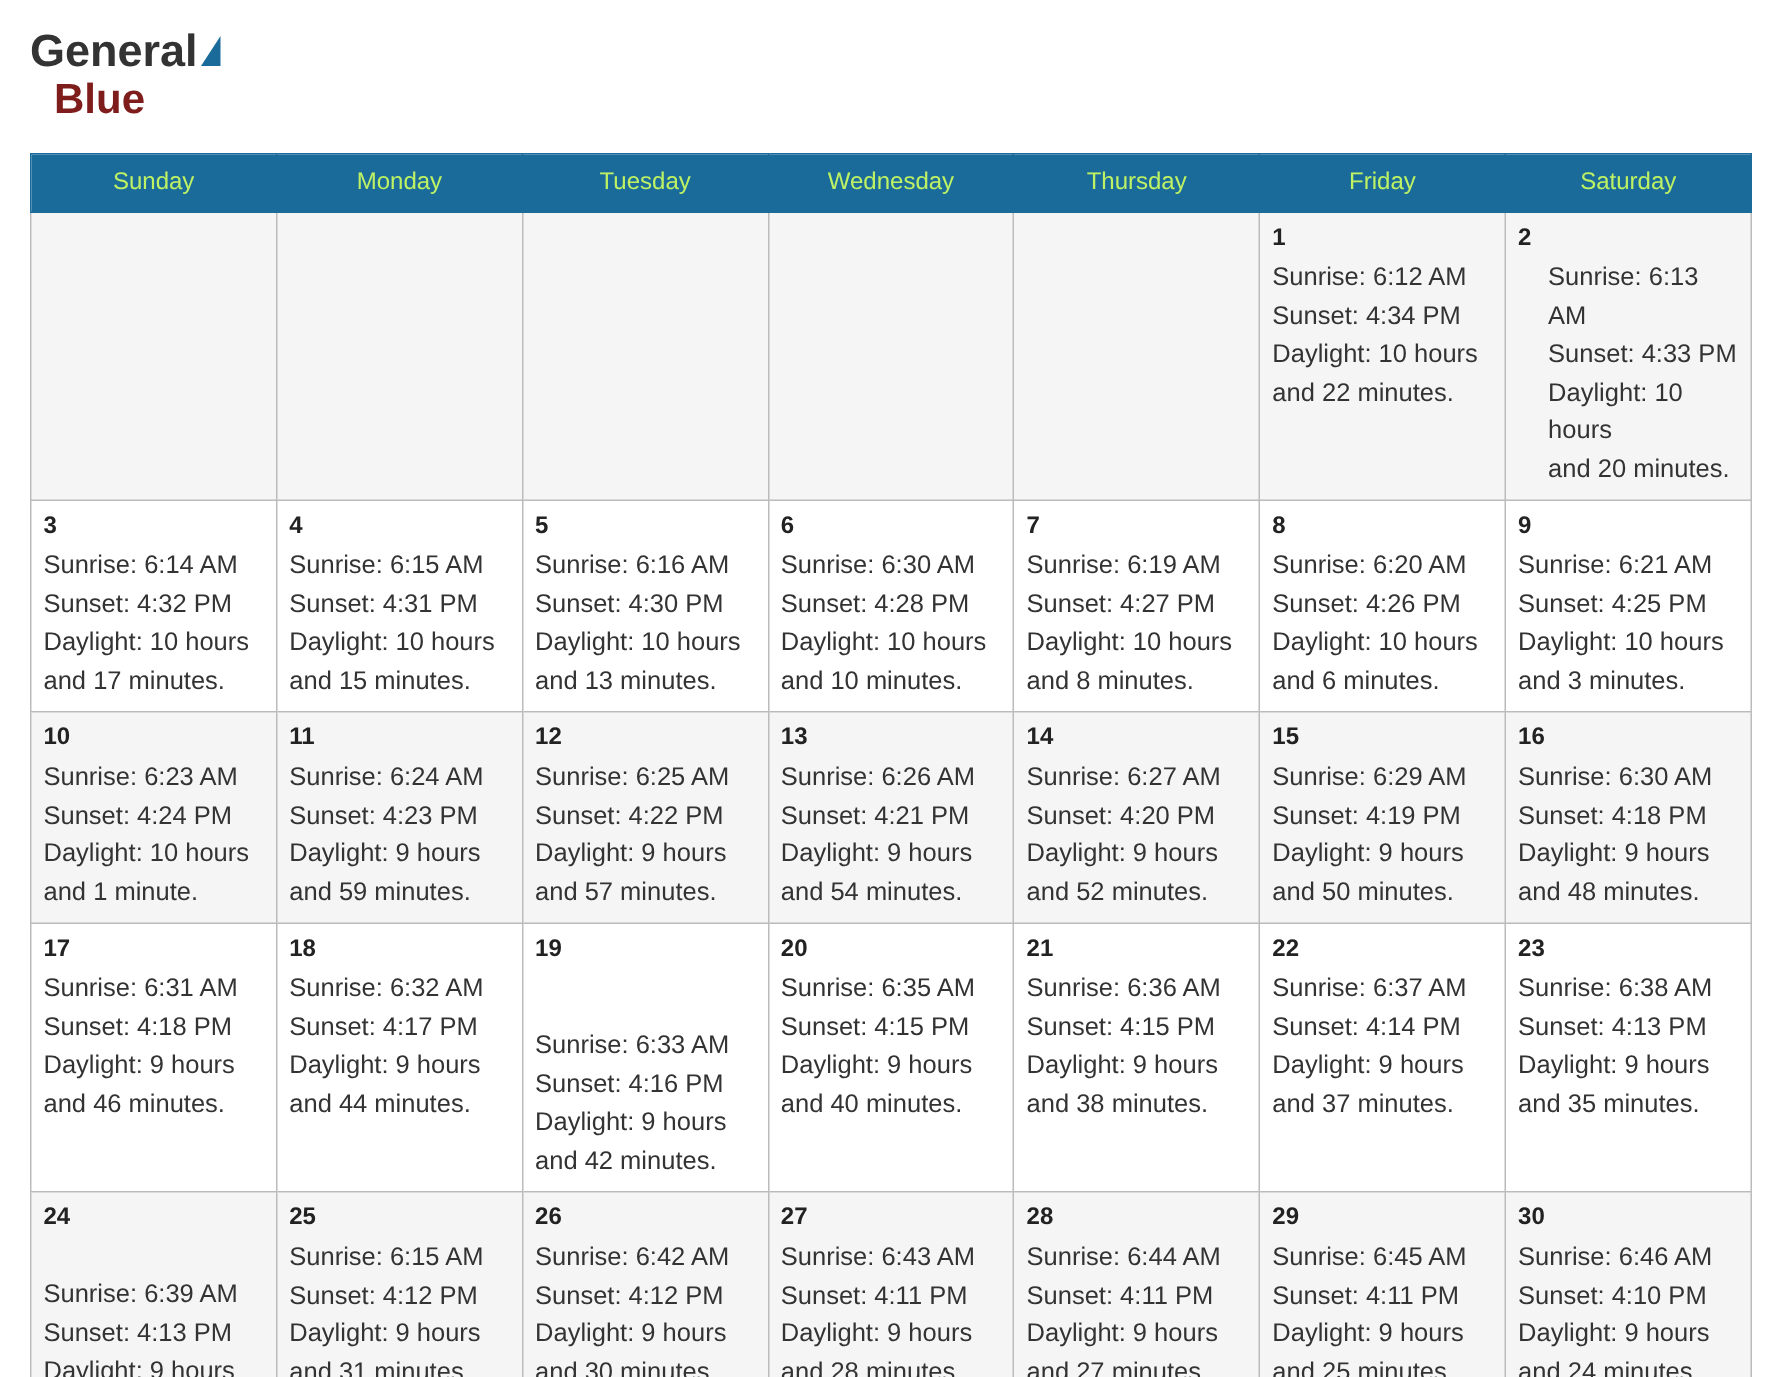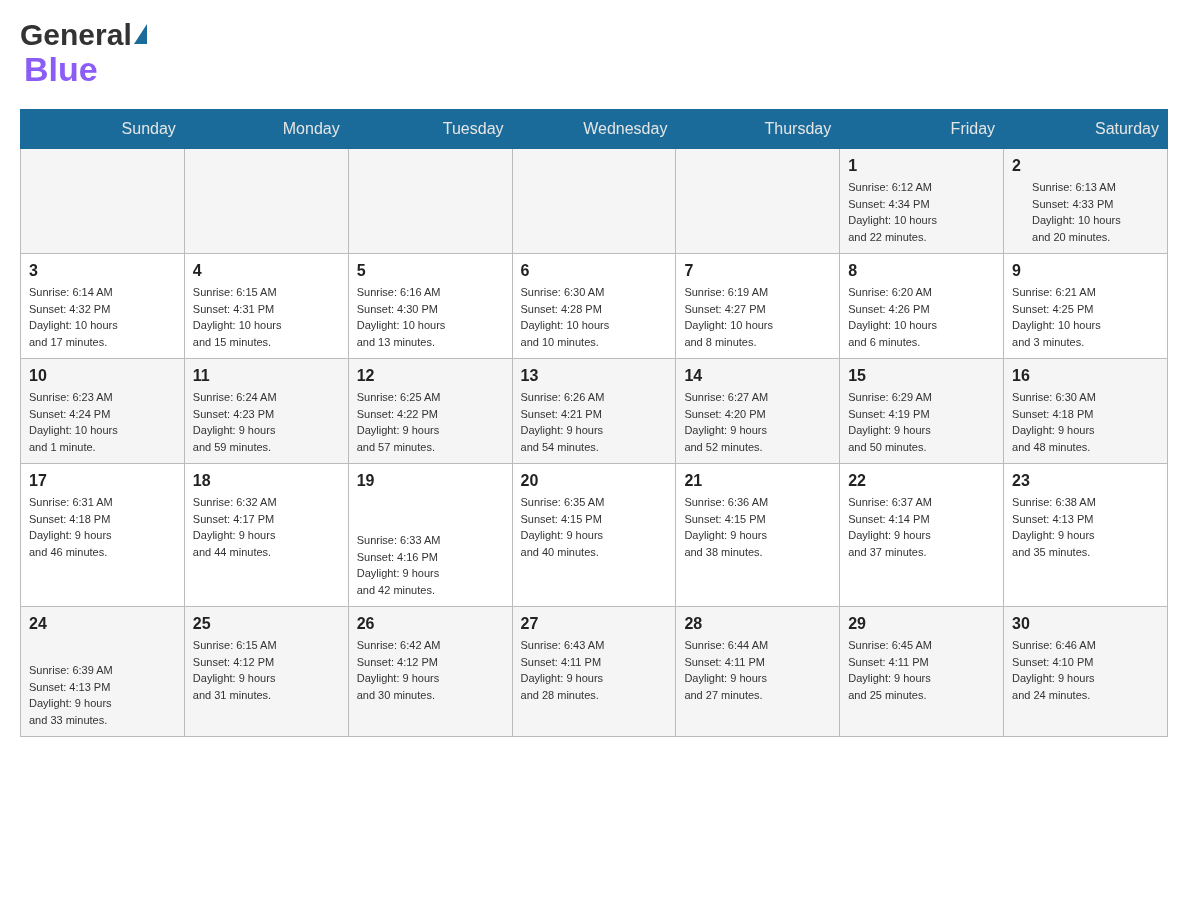--- a/index.html
+++ b/index.html
@@ -29,43 +29,43 @@
       color: #444;
       margin-top: 4px;
     }
     .calendar {
       width: 100%;
       border-collapse: collapse;
       border: 1px solid #999;
     }
     .calendar th {
       background-color: #1a6b9a;
-      color: #e5e5e5;
+      color: #bef264;
       padding: 10px 8px;
       font-size: 16px;
       font-weight: normal;
-      text-align: right;
+      text-align: center;
       border: 1px solid #1a6b9a;
     }
     .calendar td {
       vertical-align: top;
       padding: 8px;
       border: 1px solid #bbb;
       width: calc(100% / 7);
       min-height: 100px;
     }
     .day-number {
       font-size: 16px;
       font-weight: bold;
       color: #222;
       display: block;
       margin-bottom: 4px;
     }
     .day-info {
-      font-size: 11px;
+      font-size: 17px;
       color: #333;
       line-height: 1.5;
     }
     .row-even td {
       background-color: #f5f5f5;
     }
     .row-odd td {
       background-color: #fff;
     }
     tr.header-row th:first-child { border-radius: 0; }
@@ -88,24 +88,24 @@
     .logo-container {
       display: flex;
       flex-direction: column;
     }
     .logo-row1 {
       display: flex;
       align-items: flex-end;
       line-height: 1;
     }
     .logo-row2 {
-      color: #8b5cf6;
-      font-size: 34px;
+      color: #7f1d1d;
+      font-size: 28px;
       font-weight: bold;
-      margin-left: 4px;
+      margin-left: 16px;
     }
   </style>
 </head>
 <body>
 
 <div class="header">
   <div class="logo-container">
     <div class="logo-row1">
       <span class="logo-text-general">General</span>
       <span class="logo-chevron"></span>

